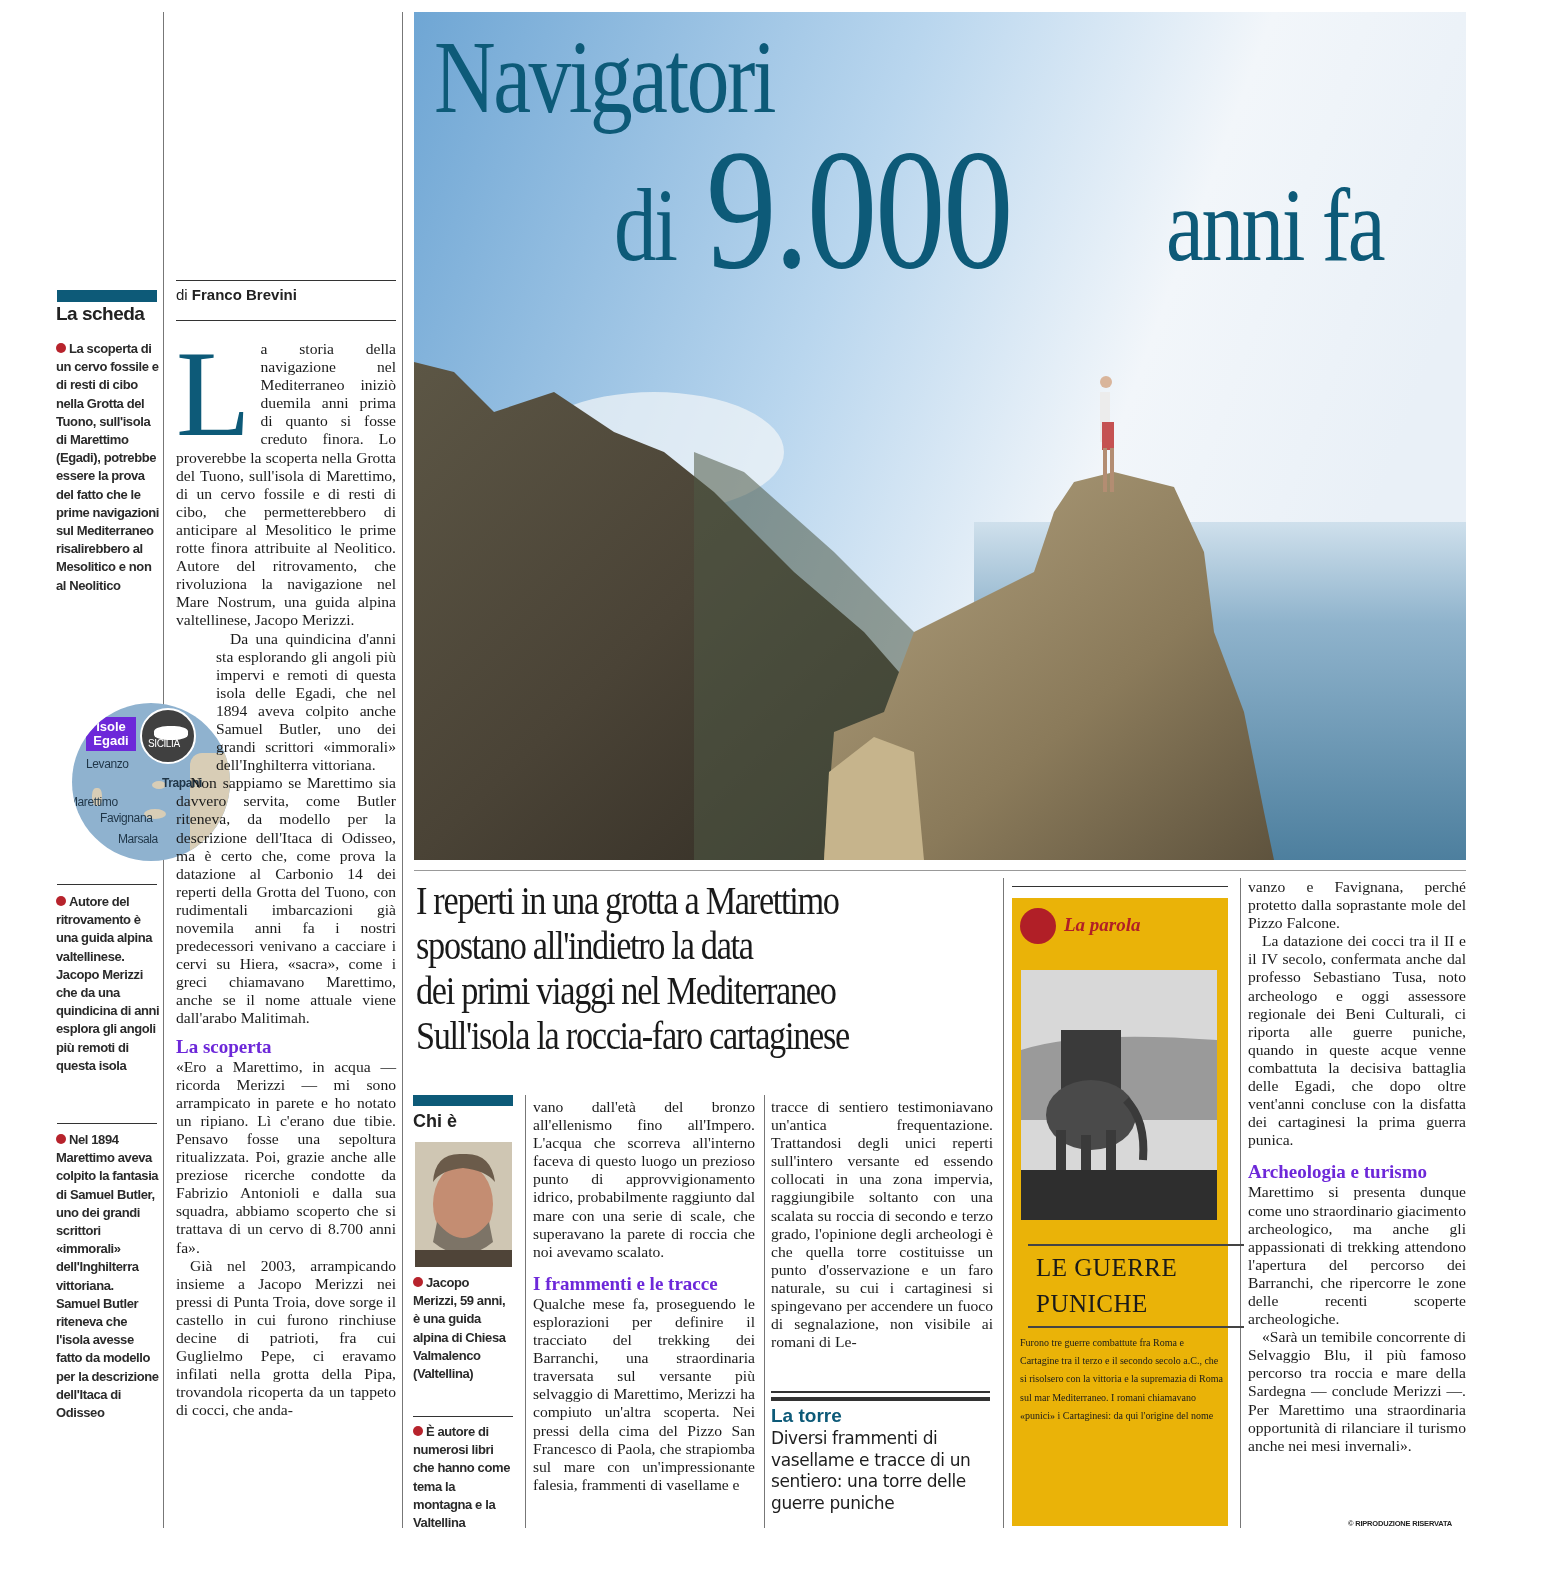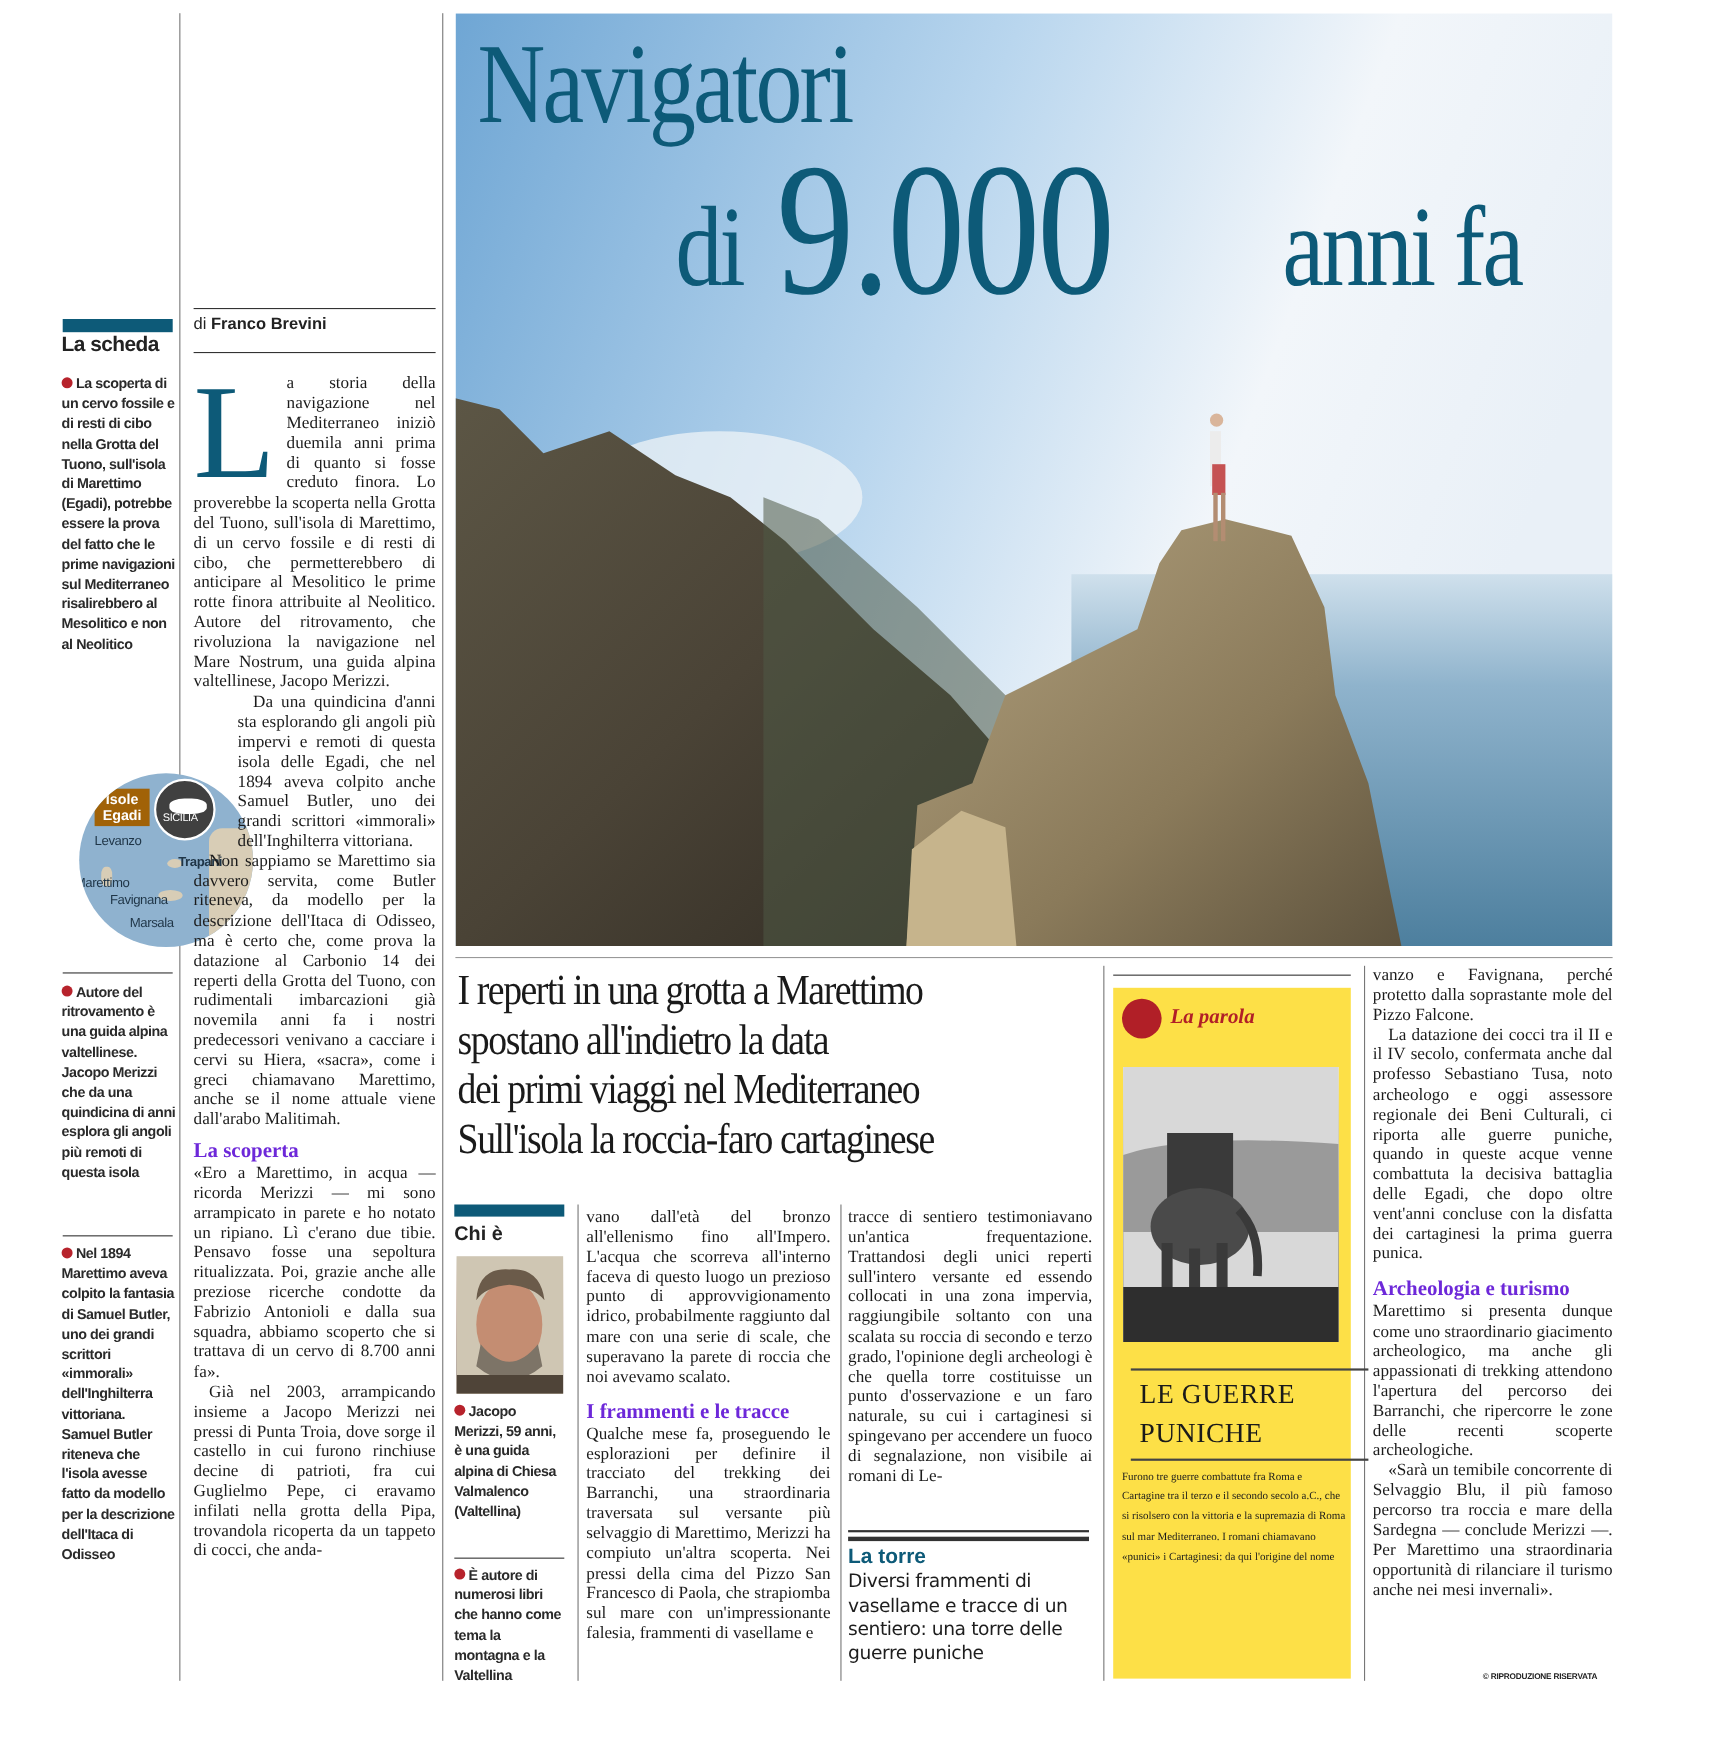--- a/index.html
+++ b/index.html
@@ -11,21 +11,21 @@
 
   
   .scheda-bar { left: 57px; top: 290px; width: 100px; height: 12px; background: #0d5a78; }
   .scheda-title { left: 56px; top: 303px; font-size: 19px; font-weight: bold; color: #222; letter-spacing: -0.5px; }
   .side-note { left: 56px; width: 104px; font-size: 13px; line-height: 18.2px; font-weight: bold; color: #2a2a2a; letter-spacing: -0.4px; font-family: "Liberation Sans", sans-serif; }
   .dot { display: inline-block; width: 10px; height: 10px; border-radius: 50%; background: #b7232c; margin-right: 3px; vertical-align: 0px; }
 
   
   .map { left: 72px; top: 703px; width: 158px; height: 158px; border-radius: 50%; background: #8fb2cf; overflow: hidden; }
   .map-label { position: absolute; font-family: "Liberation Sans", sans-serif; font-size: 12px; color: #1f3547; letter-spacing: -0.4px; }
-  .map-tag { position: absolute; left: 14px; top: 14px; background: #a16207; color: #fff; font-family: "Liberation Sans", sans-serif; font-weight: bold; font-size: 13px; line-height: 14px; padding: 3px 4px; text-align: center; }
+  .map-tag { position: absolute; left: 14px; top: 14px; background: #6d28d9; color: #fff; font-family: "Liberation Sans", sans-serif; font-weight: bold; font-size: 13px; line-height: 14px; padding: 3px 4px; text-align: center; }
   .map-inset { position: absolute; left: 68px; top: 5px; width: 56px; height: 56px; border-radius: 50%; border: 2px solid #fff; background: #404040; }
   .map-land { position: absolute; background: #d8cdb6; }
 
   
   .byline { left: 176px; top: 286px; font-size: 15px; color: #222; font-family: "Liberation Sans", sans-serif; }
   .byline b { font-weight: bold; }
 
   
   .col { position: absolute; font-family: "Liberation Serif", "DejaVu Serif", serif; font-size: 15.6px; line-height: 18.1px; color: #1b1b1b; text-align: justify; hyphens: manual; }
   .col p { text-indent: 0; }
@@ -39,21 +39,21 @@
 
   
   .deck { left: 416px; top: 878px; width: 580px; font-family: "Liberation Serif", serif; font-size: 39px; line-height: 45px; color: #1a1a1a; letter-spacing: -1.5px; transform: scaleX(0.88); transform-origin: left top; width: 660px; }
 
   
   .chie-bar { left: 413px; top: 1095px; width: 100px; height: 11px; background: #0d5a78; }
   .chie-title { left: 413px; top: 1111px; font-size: 18px; font-weight: bold; color: #222; font-family: "Liberation Sans", sans-serif; }
   .portrait { left: 415px; top: 1142px; width: 97px; height: 125px; background: linear-gradient(180deg,#d9d2c4 0%,#b89a82 30%,#8a6a54 60%,#5b4a3c 100%); overflow: hidden; }
 
   
-  .parola-box { left: 1012px; top: 898px; width: 216px; height: 628px; background: #fde047; }
+  .parola-box { left: 1012px; top: 898px; width: 216px; height: 628px; background: #eab308; }
   .parola-dot { position: absolute; left: 8px; top: 10px; width: 36px; height: 36px; border-radius: 50%; background: #b11f27; }
   .parola-label { position: absolute; left: 52px; top: 16px; font-family: "Liberation Serif", serif; font-style: italic; font-weight: bold; font-size: 19px; color: #b11f27; }
   .parola-img { position: absolute; left: 9px; top: 72px; width: 196px; height: 250px; background: linear-gradient(180deg,#e8e8e8 0%,#bdbdbd 30%,#7d7d7d 60%,#3d3d3d 100%); overflow: hidden; }
   .parola-title { position: absolute; left: 16px; top: 346px; width: 216px; border-top: 2px solid #444; border-bottom: 2px solid #444; padding: 4px 8px; font-family: "Liberation Serif", serif; font-size: 25px; line-height: 36px; color: #1a1a1a; letter-spacing: 0.5px; }
   .parola-text { position: absolute; left: 8px; top: 436px; width: 205px; font-family: "Liberation Serif", serif; font-size: 10px; line-height: 18.2px; color: #1b1b1b; }
 
   
   .torre-lines { left: 771px; top: 1391px; width: 219px; height: 10px; border-top: 2px solid #333; border-bottom: 4px solid #333; }
   .torre-title { left: 771px; top: 1405px; font-family: "Liberation Sans", sans-serif; font-weight: bold; font-size: 19px; color: #0d5a78; }
   .torre-text { left: 771px; top: 1428px; width: 225px; font-family: "DejaVu Sans", sans-serif; font-size: 17px; line-height: 21.5px; color: #1d1d1d; letter-spacing: -0.4px; }

